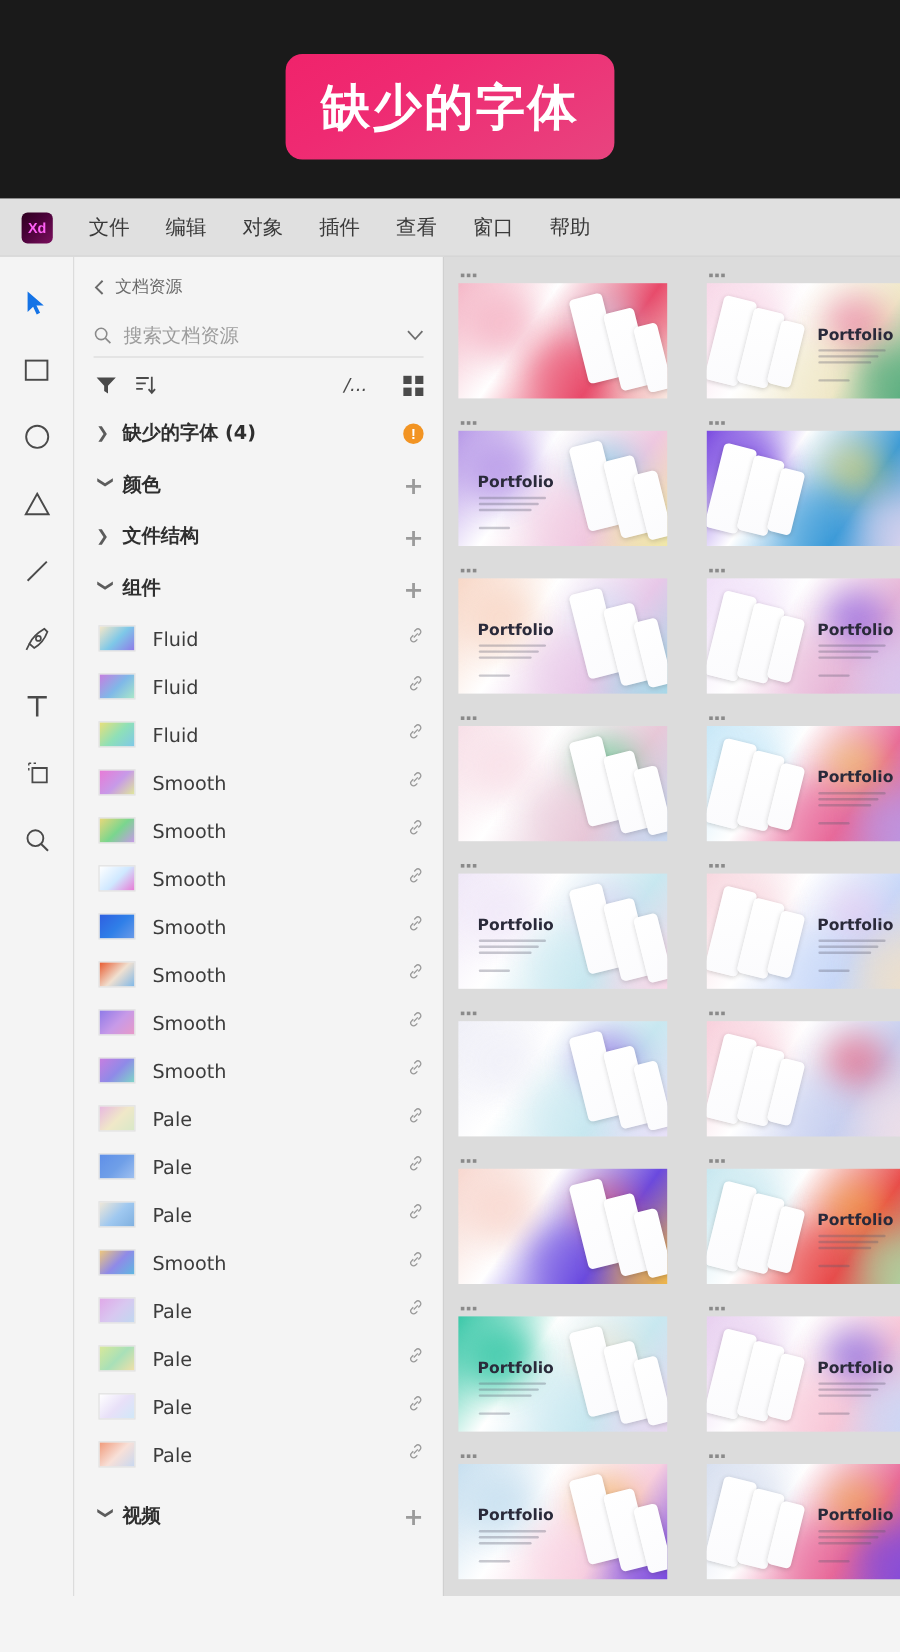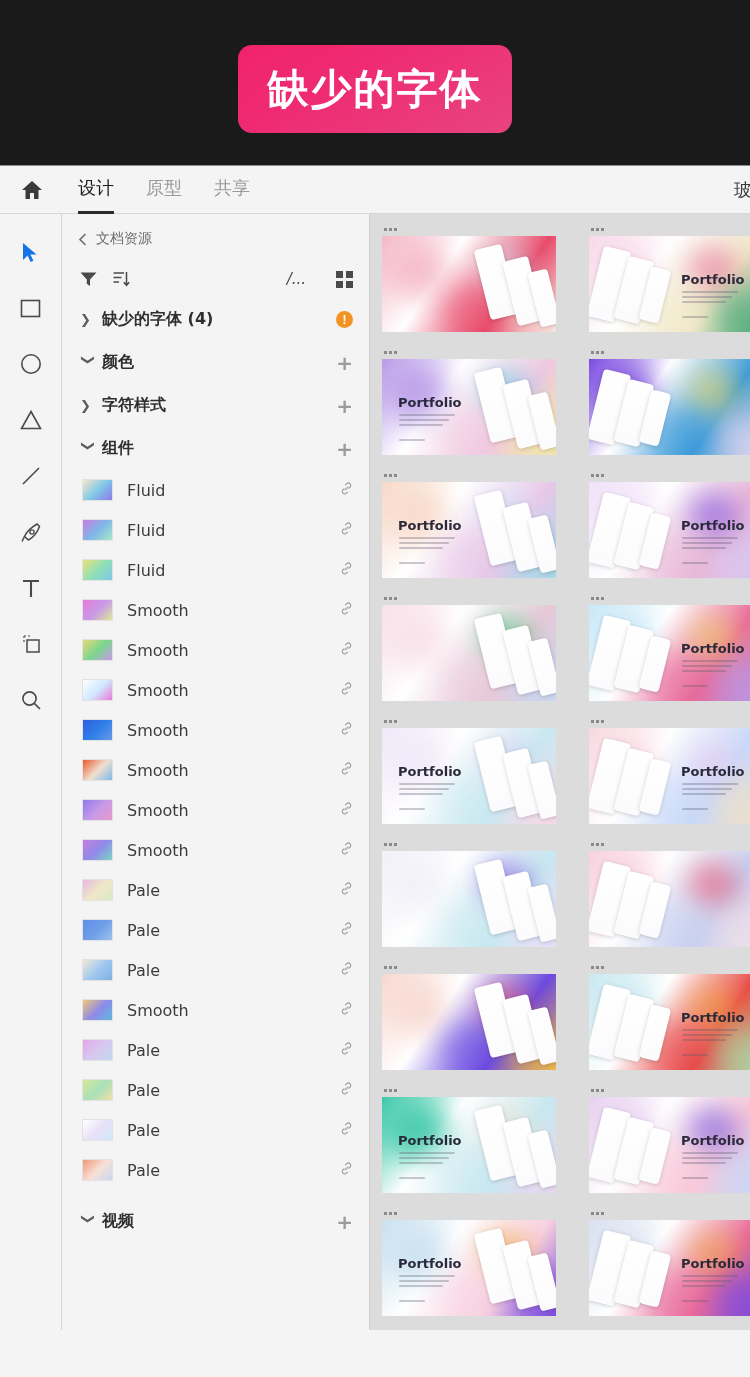--- a/index.html
+++ b/index.html
@@ -201,32 +201,33 @@
 <body>
 
 <div id="banner-area">
   <div id="banner-chip">
     <span>缺少的字体</span>
   </div>
 </div>
 
 <div id="app-window">
 
-
-  <div id="mode-bar">
-    <div id="home-icon">
-      <svg width="22" height="20" viewBox="0 0 22 20" aria-hidden="true">
-        <path d="M11 1 L21 10 H17.5 V19 H13 V13 H9 V19 H4.5 V10 H1 Z" fill="#3a3a3a"></path>
-      </svg>
+  <div id="menu-bar">
+    <div id="xd-logo">
+      <span>Xd</span>
     </div>
-    <div class="mode-tab active">设计</div>
-    <div class="mode-tab inactive">原型</div>
-    <div class="mode-tab inactive">共享</div>
-    <div id="mode-right">玻</div>
+    <div class="menu-item">文件</div>
+    <div class="menu-item">编辑</div>
+    <div class="menu-item">对象</div>
+    <div class="menu-item">插件</div>
+    <div class="menu-item">查看</div>
+    <div class="menu-item">窗口</div>
+    <div class="menu-item">帮助</div>
   </div>
+
 
   <div id="body-row">
 
     <div id="tool-rail">
       <div class="tool-btn">
         <svg width="17" height="21" viewBox="0 0 17 21">
             <path d="M1 1 L1 18 L5.6 13.6 L8.6 20 L11.4 18.7 L8.4 12.6 L14.5 12.6 Z" fill="#1473e6"></path>
           </svg>
       </div>
       <div class="tool-btn">
@@ -277,20 +278,30 @@
 
     <div id="assets-panel">
 
       <div id="panel-back">
         <svg width="9" height="13" viewBox="0 0 9 13">
             <path d="M7.5 1 L2 6.5 L7.5 12" fill="none" stroke="#6b6b6b" stroke-width="1.6"></path>
           </svg>
         <span>文档资源</span>
       </div>
 
+      <div id="search-row">
+        <svg width="15" height="15" viewBox="0 0 15 15">
+          <circle cx="6.3" cy="6.3" r="4.7" fill="none" stroke="#8a8a8a" stroke-width="1.3"></circle>
+          <line x1="9.8" y1="9.8" x2="14" y2="14" stroke="#8a8a8a" stroke-width="1.4"></line>
+        </svg>
+        <input id="search-input" type="text" placeholder="搜索文档资源" style="">
+        <svg width="14" height="9" viewBox="0 0 14 9">
+            <path d="M1 1 L7 7.5 L13 1" fill="none" stroke="#6e6e6e" stroke-width="1.5"></path>
+          </svg>
+      </div>
 
       <div id="filter-row">
         <span class="icon-btn">
           <svg width="17" height="16" viewBox="0 0 17 16">
               <path d="M0.5 1.5 H16.5 L10 8.5 V15 L6.8 12.8 V8.5 Z" fill="#4a4a4a"></path>
             </svg>
         </span>
         <span class="icon-btn">
           <svg width="17" height="16" viewBox="0 0 17 16">
             <path d="M0.5 2 H11 M0.5 6.5 H8.5 M0.5 11 H6" stroke="#4a4a4a" stroke-width="1.5"></path>
@@ -318,21 +329,21 @@
       </div>
 
       <div class="section-head">
         <span class="chev" style="display: inline-block; transform: rotate(90deg);">❯</span>
         <span class="lbl">颜色</span>
         <span class="right">+</span>
       </div>
 
       <div class="section-head">
         <span class="chev">❯</span>
-        <span class="lbl">字符样式</span>
+        <span class="lbl">文件结构</span>
         <span class="right">+</span>
       </div>
 
       <div class="section-head">
         <span class="chev" style="display: inline-block; transform: rotate(90deg);">❯</span>
         <span class="lbl">组件</span>
         <span class="right">+</span>
       </div>
 
       <div id="component-list">

